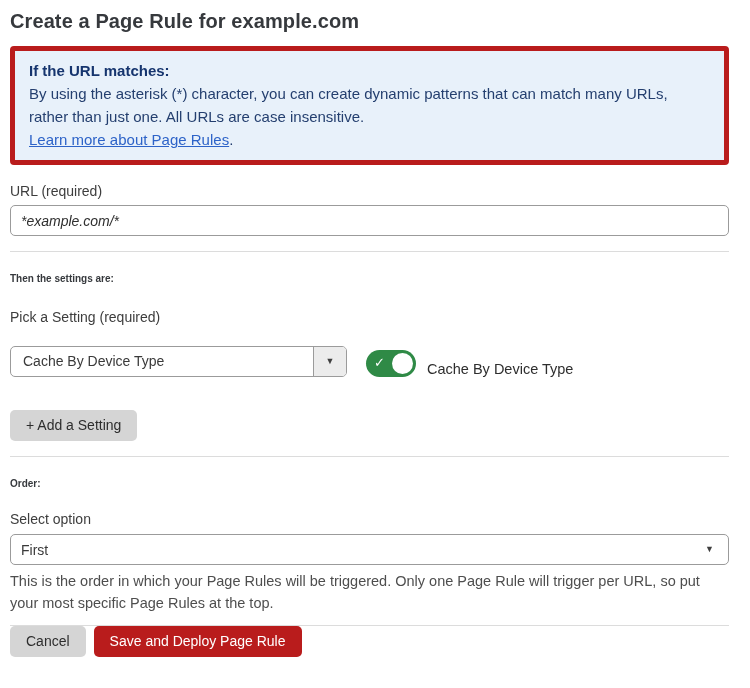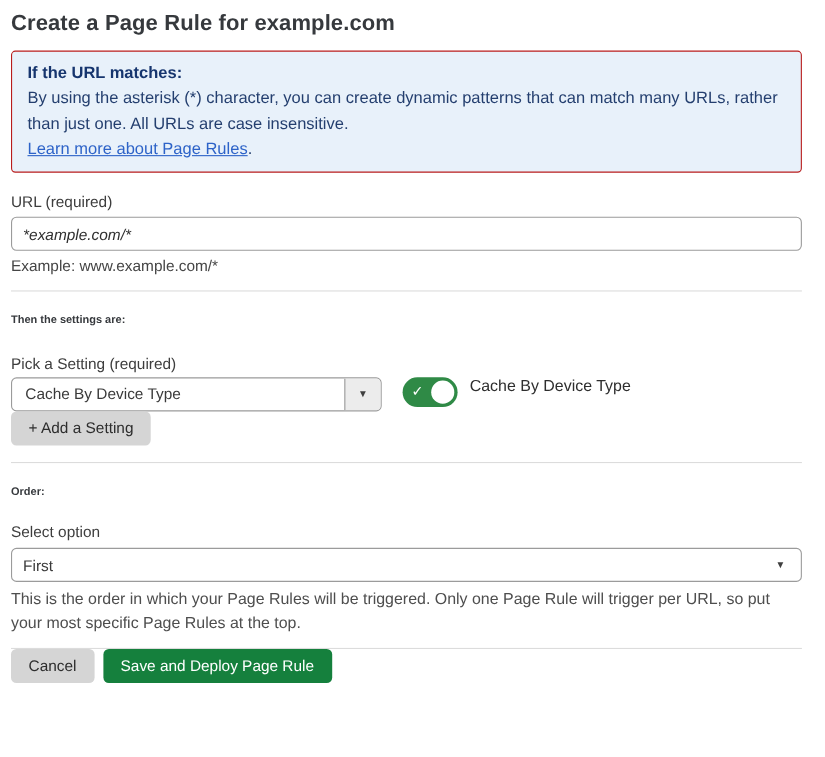--- a/index.html
+++ b/index.html
@@ -20,21 +20,21 @@
     margin: 8px 0 0 0;
     font-size: 20px;
     line-height: 26px;
     font-weight: 700;
     color: #36393d;
     letter-spacing: 0.1px;
   }
   .info-box {
     margin-top: 12px;
     background: #e8f1fa;
-    border: 1px solid #b91c1c;
+    border: 5px solid #b91c1c;
     border-radius: 4px;
     padding: 8px 14px 9px 14px;
     font-size: 15px;
     line-height: 23px;
   }
   .info-heading {
     font-weight: 700;
     color: #16356e;
   }
   .info-body {
@@ -82,23 +82,23 @@
   }
   h2.section-heading {
     margin: 17px 0 0 0;
     font-size: 10px;
     line-height: 19px;
     font-weight: 700;
     color: #36393d;
   }
   .field-label.tight { margin-top: 21px; }
   .setting-row {
-    margin-top: 4px;
-    display: flex;
-    align-items: flex-start;
+    margin-top: 20px;
+    display: flex;
+    align-items: flex-end;
   }
   .setting-select {
     width: 337px;
     height: 31px;
     box-sizing: border-box;
     border: 1px solid #9b9b9b;
     border-radius: 5px;
     background: #ffffff;
     display: flex;
     overflow: hidden;
@@ -168,24 +168,25 @@
     font-family: "Liberation Sans", "DejaVu Sans", sans-serif;
     font-size: 14px;
     cursor: pointer;
     line-height: 31px;
   }
   .btn.gray {
     background: #d5d5d5;
     color: #2d2d2d;
   }
   .btn.blue {
-    background: #15803d;
+    background: #b91c1c;
     color: #ffffff;
   }
   .btn.add-setting {
+    margin-top: 33px;
   }
   .order-select {
     margin-top: 6px;
     box-sizing: border-box;
     width: 100%;
     height: 31px;
     border: 1px solid #9b9b9b;
     border-radius: 5px;
     background: #ffffff;
     display: flex;
@@ -216,21 +217,20 @@
   <h1 class="page-title">Create a Page Rule for example.com</h1>
 
   <div class="info-box">
     <div class="info-heading">If the URL matches:</div>
     <div class="info-body">By using the asterisk (*) character, you can create dynamic patterns that can match many URLs, rather than just one. All URLs are case insensitive.</div>
     <div class="info-link-line"><a class="info-link" href="#">Learn more about Page Rules</a><span>.</span></div>
   </div>
 
   <label class="field-label">URL (required)</label>
   <input class="text-input" type="text" value="*example.com/*" style="">
-  <div class="helper">Example: www.example.com/*</div>
 
   <hr class="divider">
 
   <h2 class="section-heading">Then the settings are:</h2>
 
   <label class="field-label tight">Pick a Setting (required)</label>
 
   <div class="setting-row">
     <div class="setting-select">
       <span class="setting-select-value">Cache By Device Type</span>

